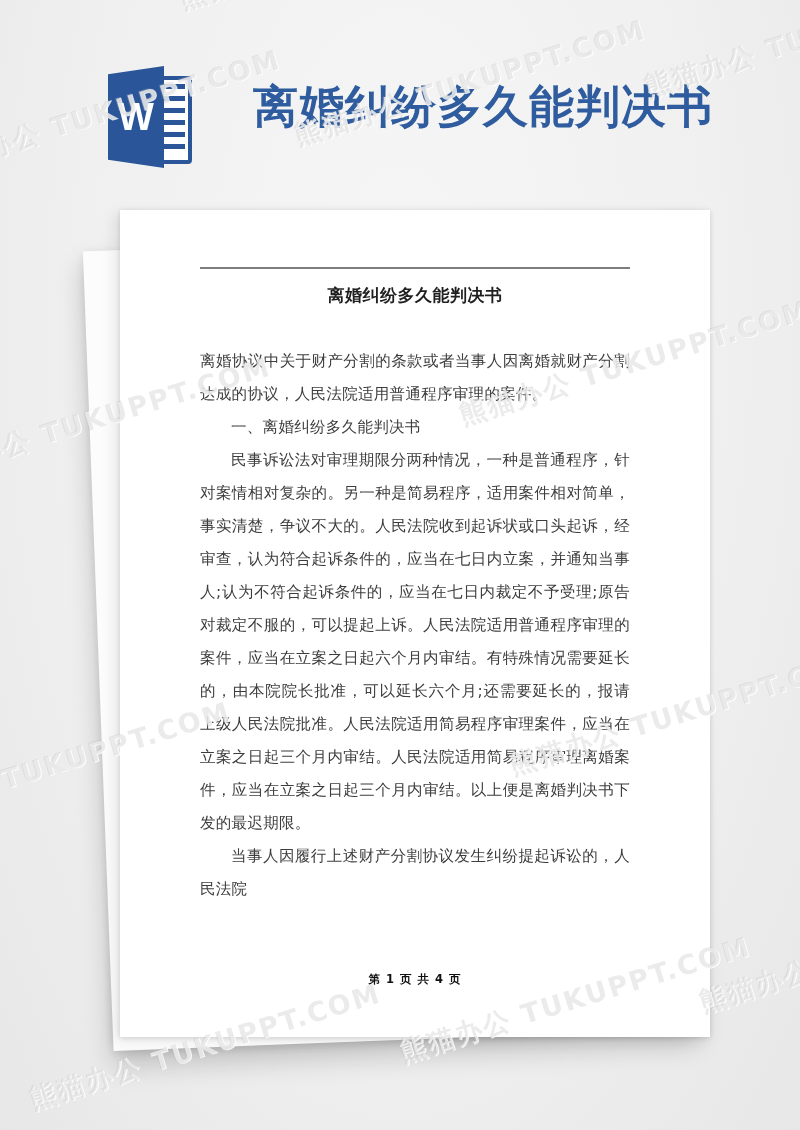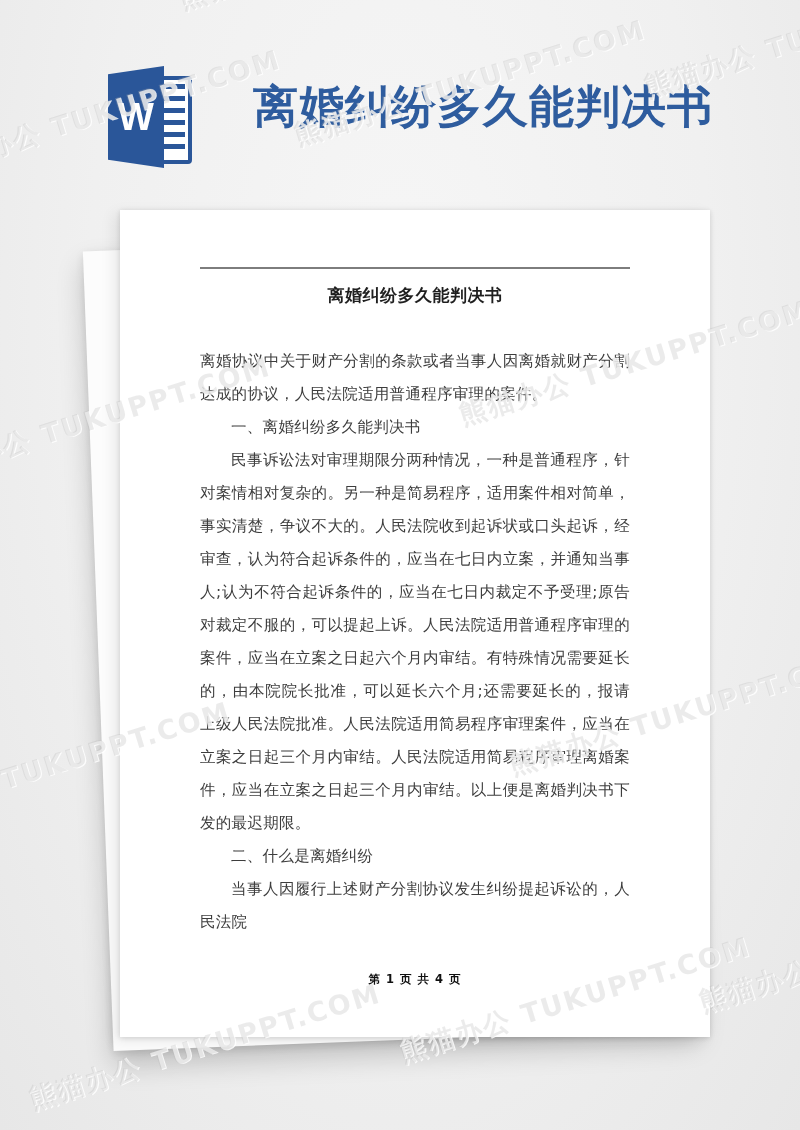--- a/index.html
+++ b/index.html
@@ -109,21 +109,20 @@
   <div class="page-behind"></div>
 
   <div class="page">
     <div class="page-inner">
       <hr class="doc-rule">
       <div class="doc-title">离婚纠纷多久能判决书</div>
       <div class="doc-body">
         <p>离婚协议中关于财产分割的条款或者当事人因离婚就财产分割达成的协议，人民法院适用普通程序审理的案件。</p>
         <p class="p-indent">一、离婚纠纷多久能判决书</p>
         <p class="p-indent">民事诉讼法对审理期限分两种情况，一种是普通程序，针对案情相对复杂的。另一种是简易程序，适用案件相对简单，事实清楚，争议不大的。人民法院收到起诉状或口头起诉，经审查，认为符合起诉条件的，应当在七日内立案，并通知当事人;认为不符合起诉条件的，应当在七日内裁定不予受理;原告对裁定不服的，可以提起上诉。人民法院适用普通程序审理的案件，应当在立案之日起六个月内审结。有特殊情况需要延长的，由本院院长批准，可以延长六个月;还需要延长的，报请上级人民法院批准。人民法院适用简易程序审理案件，应当在立案之日起三个月内审结。人民法院适用简易程序审理离婚案件，应当在立案之日起三个月内审结。以上便是离婚判决书下发的最迟期限。</p>
-        <p class="p-indent">二、什么是离婚纠纷</p>
         <p class="p-indent">当事人因履行上述财产分割协议发生纠纷提起诉讼的，人民法院</p>
       </div>
     </div>
     <div class="page-footer">第 1 页 共 4 页</div>
   </div>
 
   <div class="wm-layer">
     <span class="wm" style="left:180px;top:-18px">熊猫办公 TUKUPPT.COM</span>
     <span class="wm" style="left:-70px;top:148px">熊猫办公 TUKUPPT.COM</span>
     <span class="wm" style="left:295px;top:118px">熊猫办公 TUKUPPT.COM</span>

